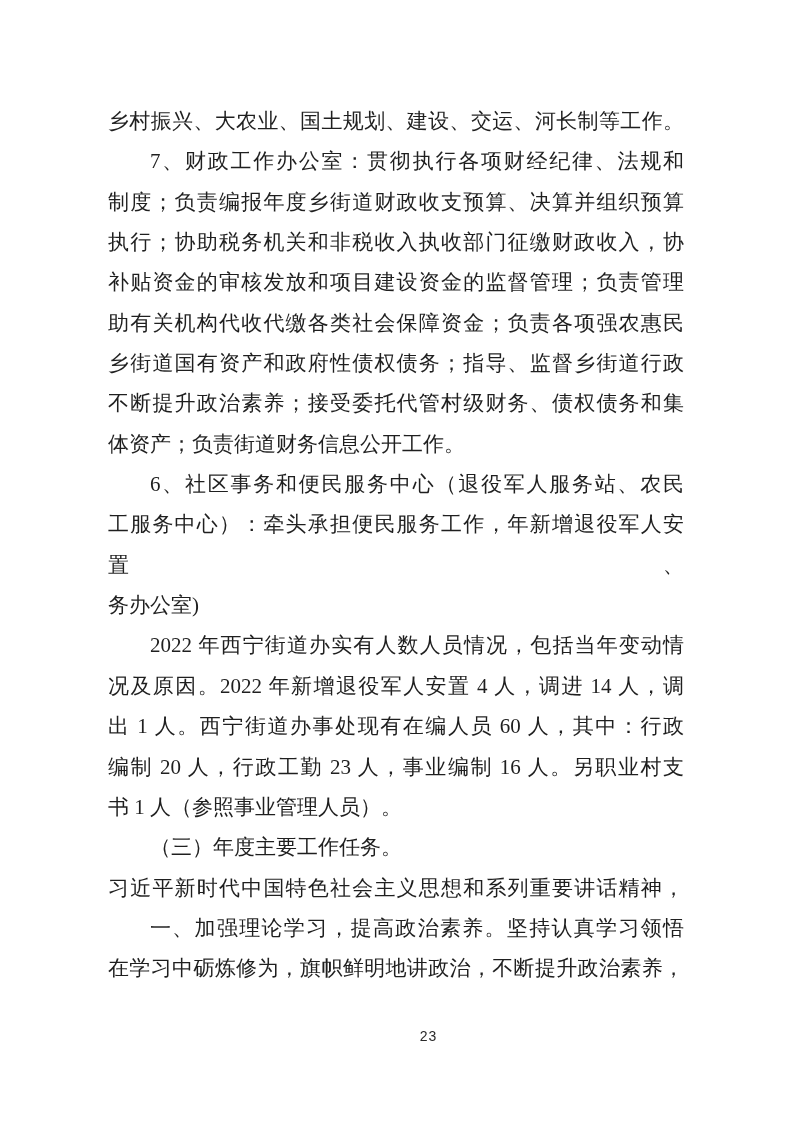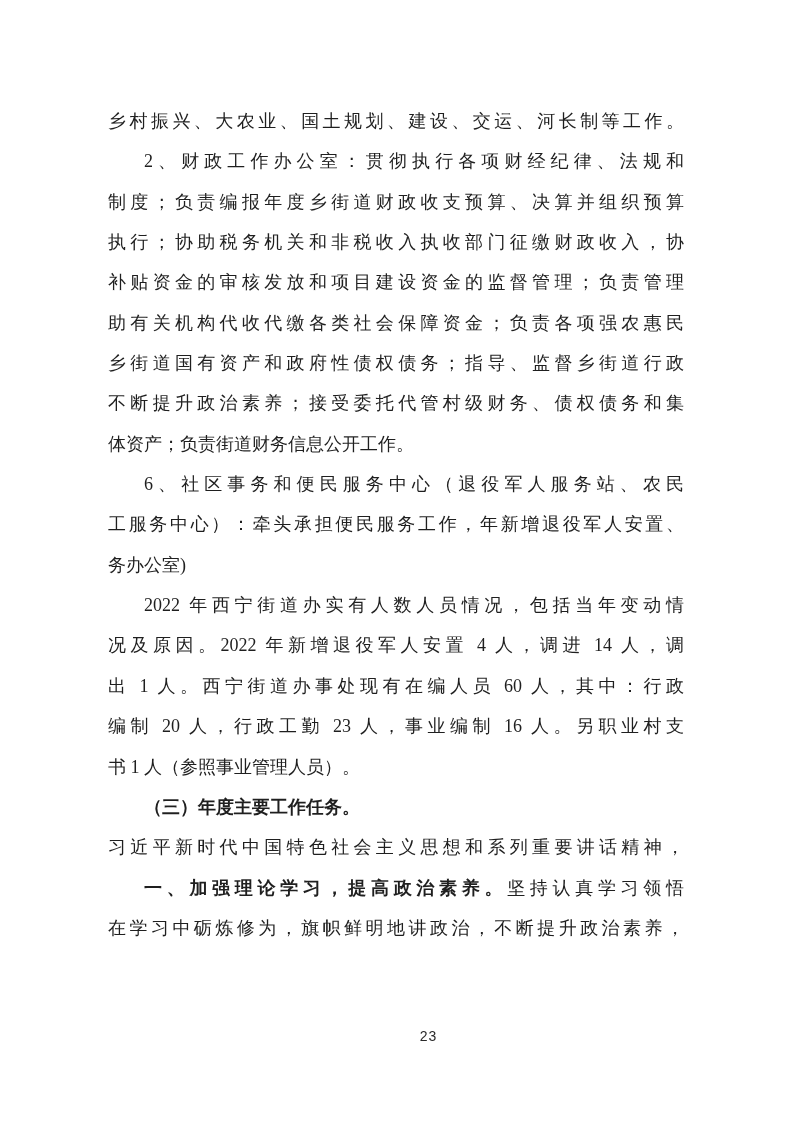--- a/index.html
+++ b/index.html
@@ -14,37 +14,37 @@
     background: #ffffff;
     overflow: hidden;
     font-family: "Liberation Serif", serif;
     color: #1f1f1f;
   }
   .content {
     position: absolute;
     left: 108px;
     top: 101px;
     width: 576px;
-    font-size: 18px;
+    font-size: 21px;
     line-height: 40.35px;
     text-align: justify;
   }
   .ln {
     min-height: 40.35px;
     text-align: justify;
     text-align-last: left;
   }
   .fill {
     text-align-last: justify;
   }
   .ind {
     text-indent: 2em;
   }
   .bd {
-    font-weight: 700;
+    font-weight: 400;
   }
   .pageno {
     position: absolute;
     left: 0;
     top: 1028px;
     width: 100%;
     text-align: center;
     font-size: 14px;
     letter-spacing: 1px;
     color: #2a2a2a;
@@ -53,21 +53,21 @@
   }
 </style>
 </head>
 <body>
 
 <div class="page">
   <div class="content">
 
     <div class="ln fill"><span>乡村振兴、大农业、国土规划、建设、交运、河长制等工作。</span></div>
 
-    <div class="ln fill ind"><span>2、财政工作办公室：贯彻执行各项财经纪律、法规和</span></div>
+    <div class="ln fill ind"><span>7、财政工作办公室：贯彻执行各项财经纪律、法规和</span></div>
     <div class="ln fill"><span>制度；负责编报年度乡街道财政收支预算、决算并组织预算</span></div>
     <div class="ln fill"><span>执行；协助税务机关和非税收入执收部门征缴财政收入，协</span></div>
     <div class="ln fill"><span>补贴资金的审核发放和项目建设资金的监督管理；负责管理</span></div>
     <div class="ln fill"><span>助有关机构代收代缴各类社会保障资金；负责各项强农惠民</span></div>
     <div class="ln fill"><span>乡街道国有资产和政府性债权债务；指导、监督乡街道行政</span></div>
     <div class="ln fill"><span>不断提升政治素养；接受委托代管村级财务、债权债务和集</span></div>
     <div class="ln"><span>体资产；负责街道财务信息公开工作。</span></div>
 
     <div class="ln fill ind"><span>6、社区事务和便民服务中心（退役军人服务站、农民</span></div>
     <div class="ln fill"><span>工服务中心）：牵头承担便民服务工作，年新增退役军人安置、</span></div>

